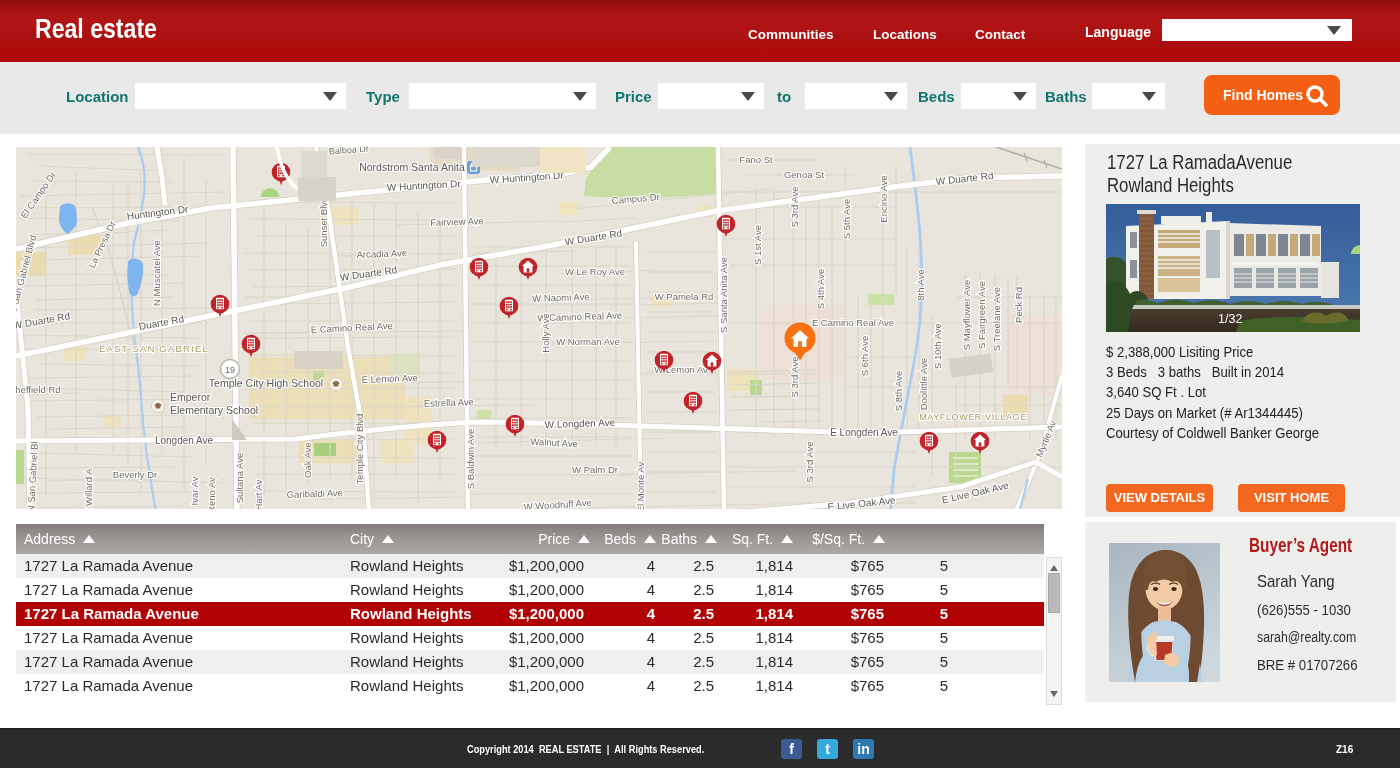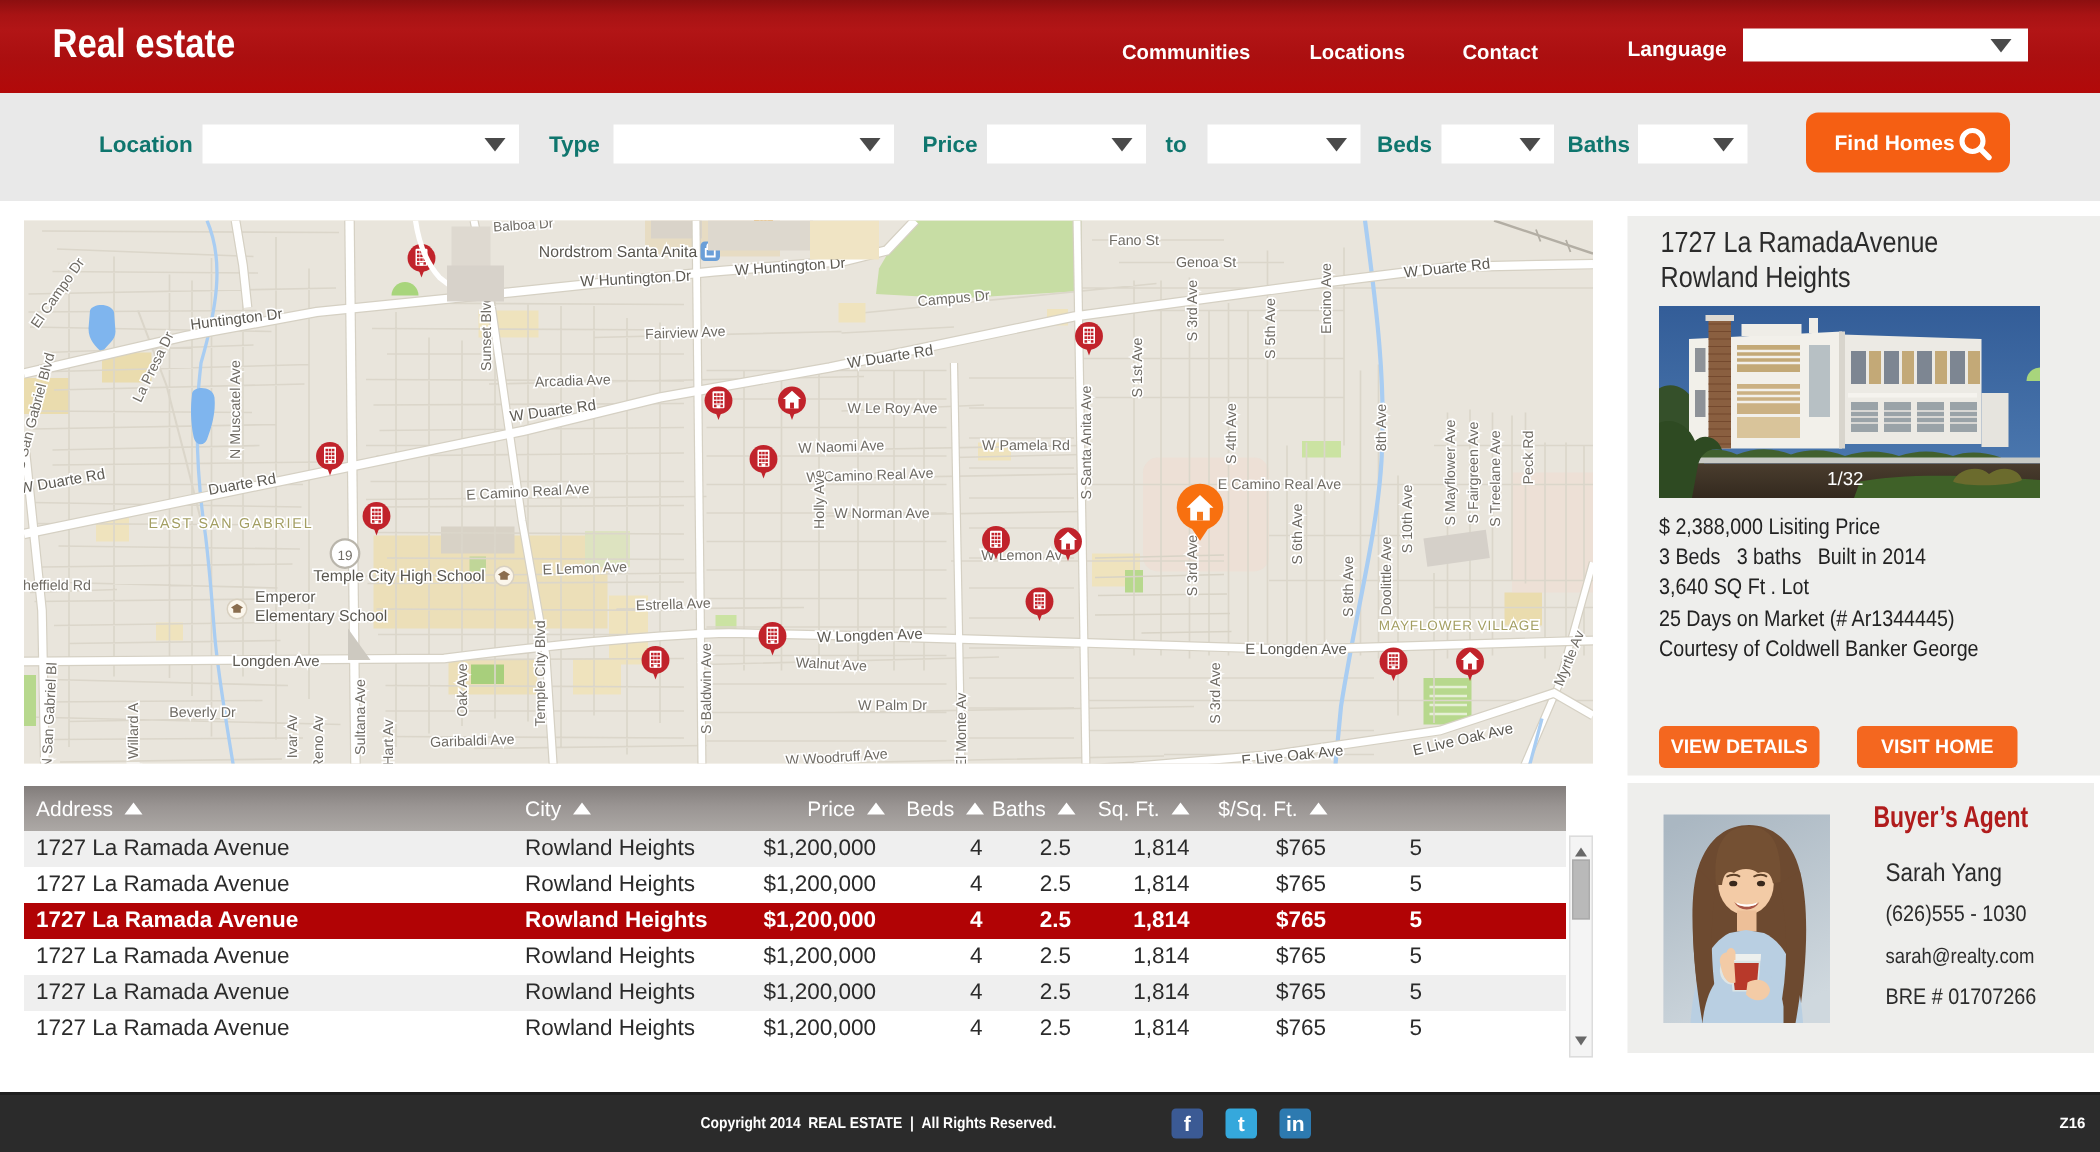--- a/index.html
+++ b/index.html
@@ -45,21 +45,21 @@
   .obtn { position:absolute; top:312px; height:28px; background:#f4671f; border-radius:4px;
     color:#fff; font-size:13px; font-weight:bold; text-align:center; line-height:28px;margin-top:28px; }
   #photo2 { position:absolute; left:24px; top:21px; width:111px; height:139px; background:#c3ccd4; }
   #c2title { position:absolute; left:164px; top:12px; font-size:20px; font-weight:bold; color:#b01c1c; transform:scaleX(0.765); transform-origin:0 0; white-space:nowrap;}
   .c2line { position:absolute; left:172px; color:#2b2b2b; transform:scaleX(0.88); transform-origin:0 0; white-space:nowrap;}
   
   #footer { position:absolute; left:0; top:728px; width:1400px; height:40px; background:#2b2b2b; border-top:2px solid #1f1f1f;}
   #copy { position:absolute; left:467px; top:13px; font-size:10.5px; color:#fff; transform:scaleX(0.88); transform-origin:0 0; white-space:nowrap;}
   .sic { position:absolute; top:9px; width:21px; height:20px; border-radius:3px; color:#fff;
     font-size:14px; font-weight:bold; text-align:center; line-height:20px; }
-  #z16 { position:absolute; left:1336px; top:14px; font-size:10px; color:#fff; font-weight:bold;margin-left:37px;}
+  #z16 { position:absolute; left:1336px; top:14px; font-size:10px; color:#fff; font-weight:bold;}
 </style>
 </head>
 <body>
 <div id="header">
   <div id="logo">Real estate</div>
   <div class="nav" style="left:748px;">Communities</div>
   <div class="nav" style="left:873px;">Locations</div>
   <div class="nav" style="left:975px;">Contact</div>
   <div id="lang-label">Language</div>
   <div id="lang-box">

